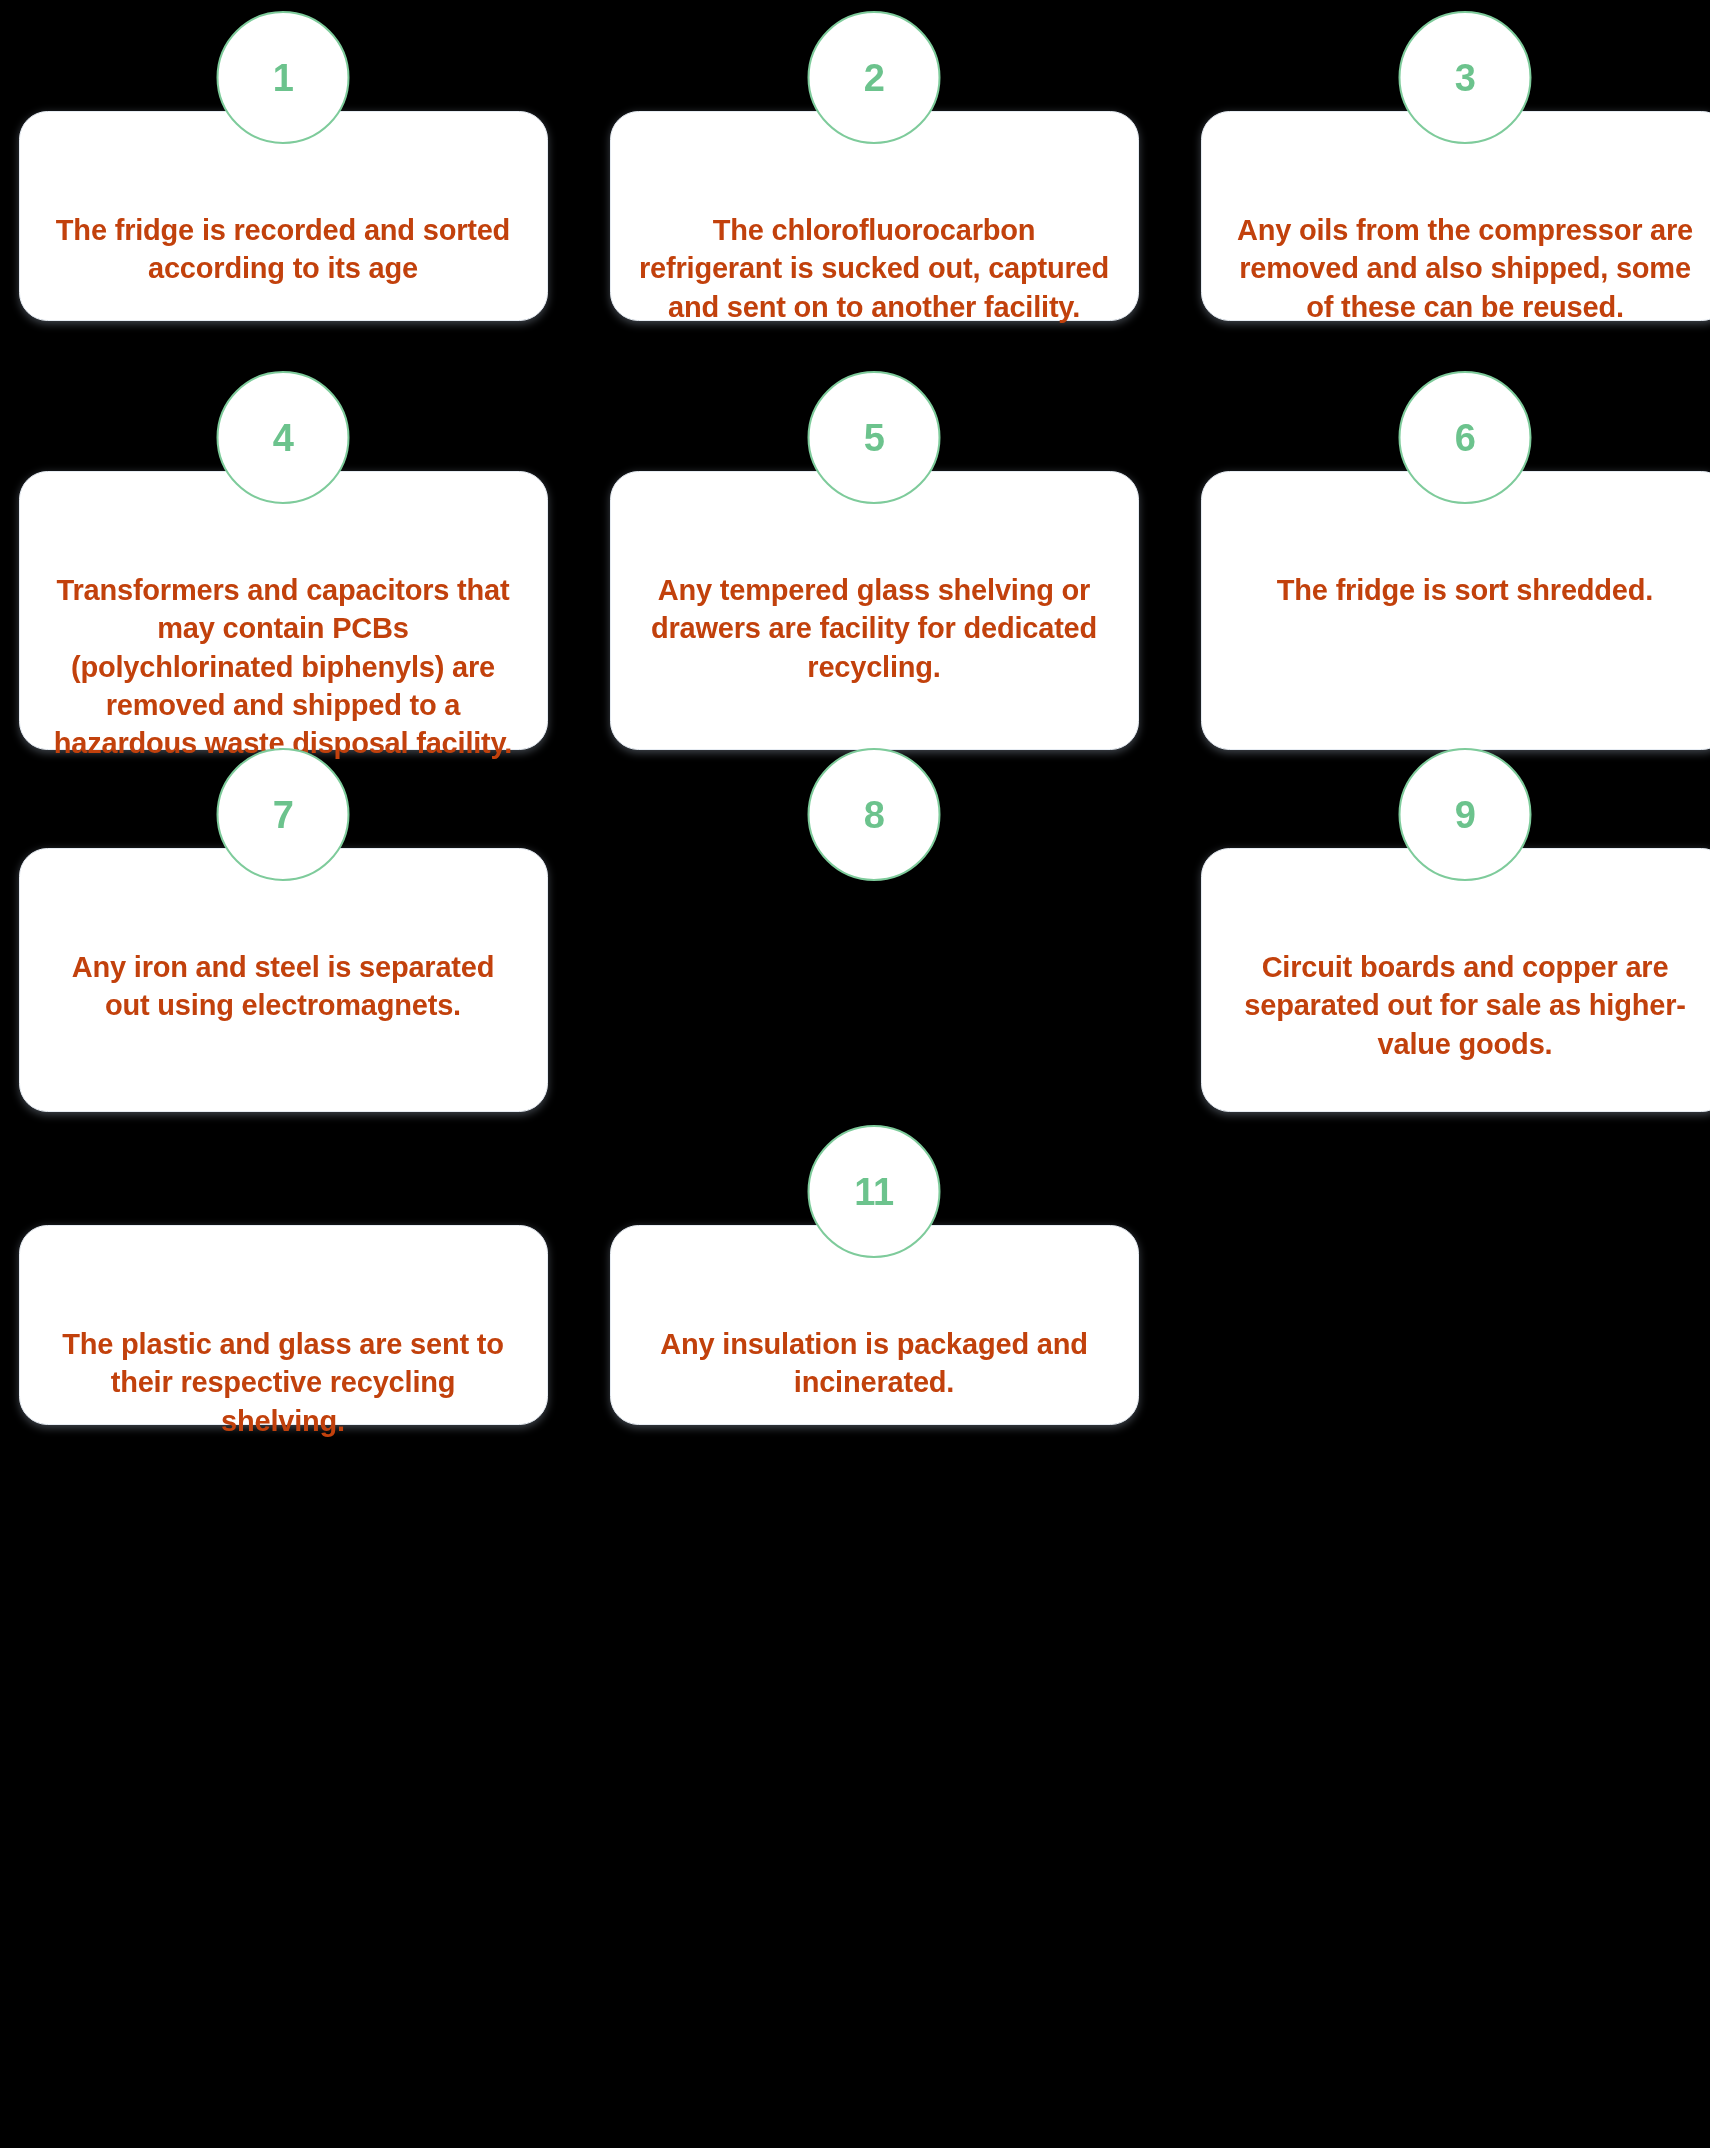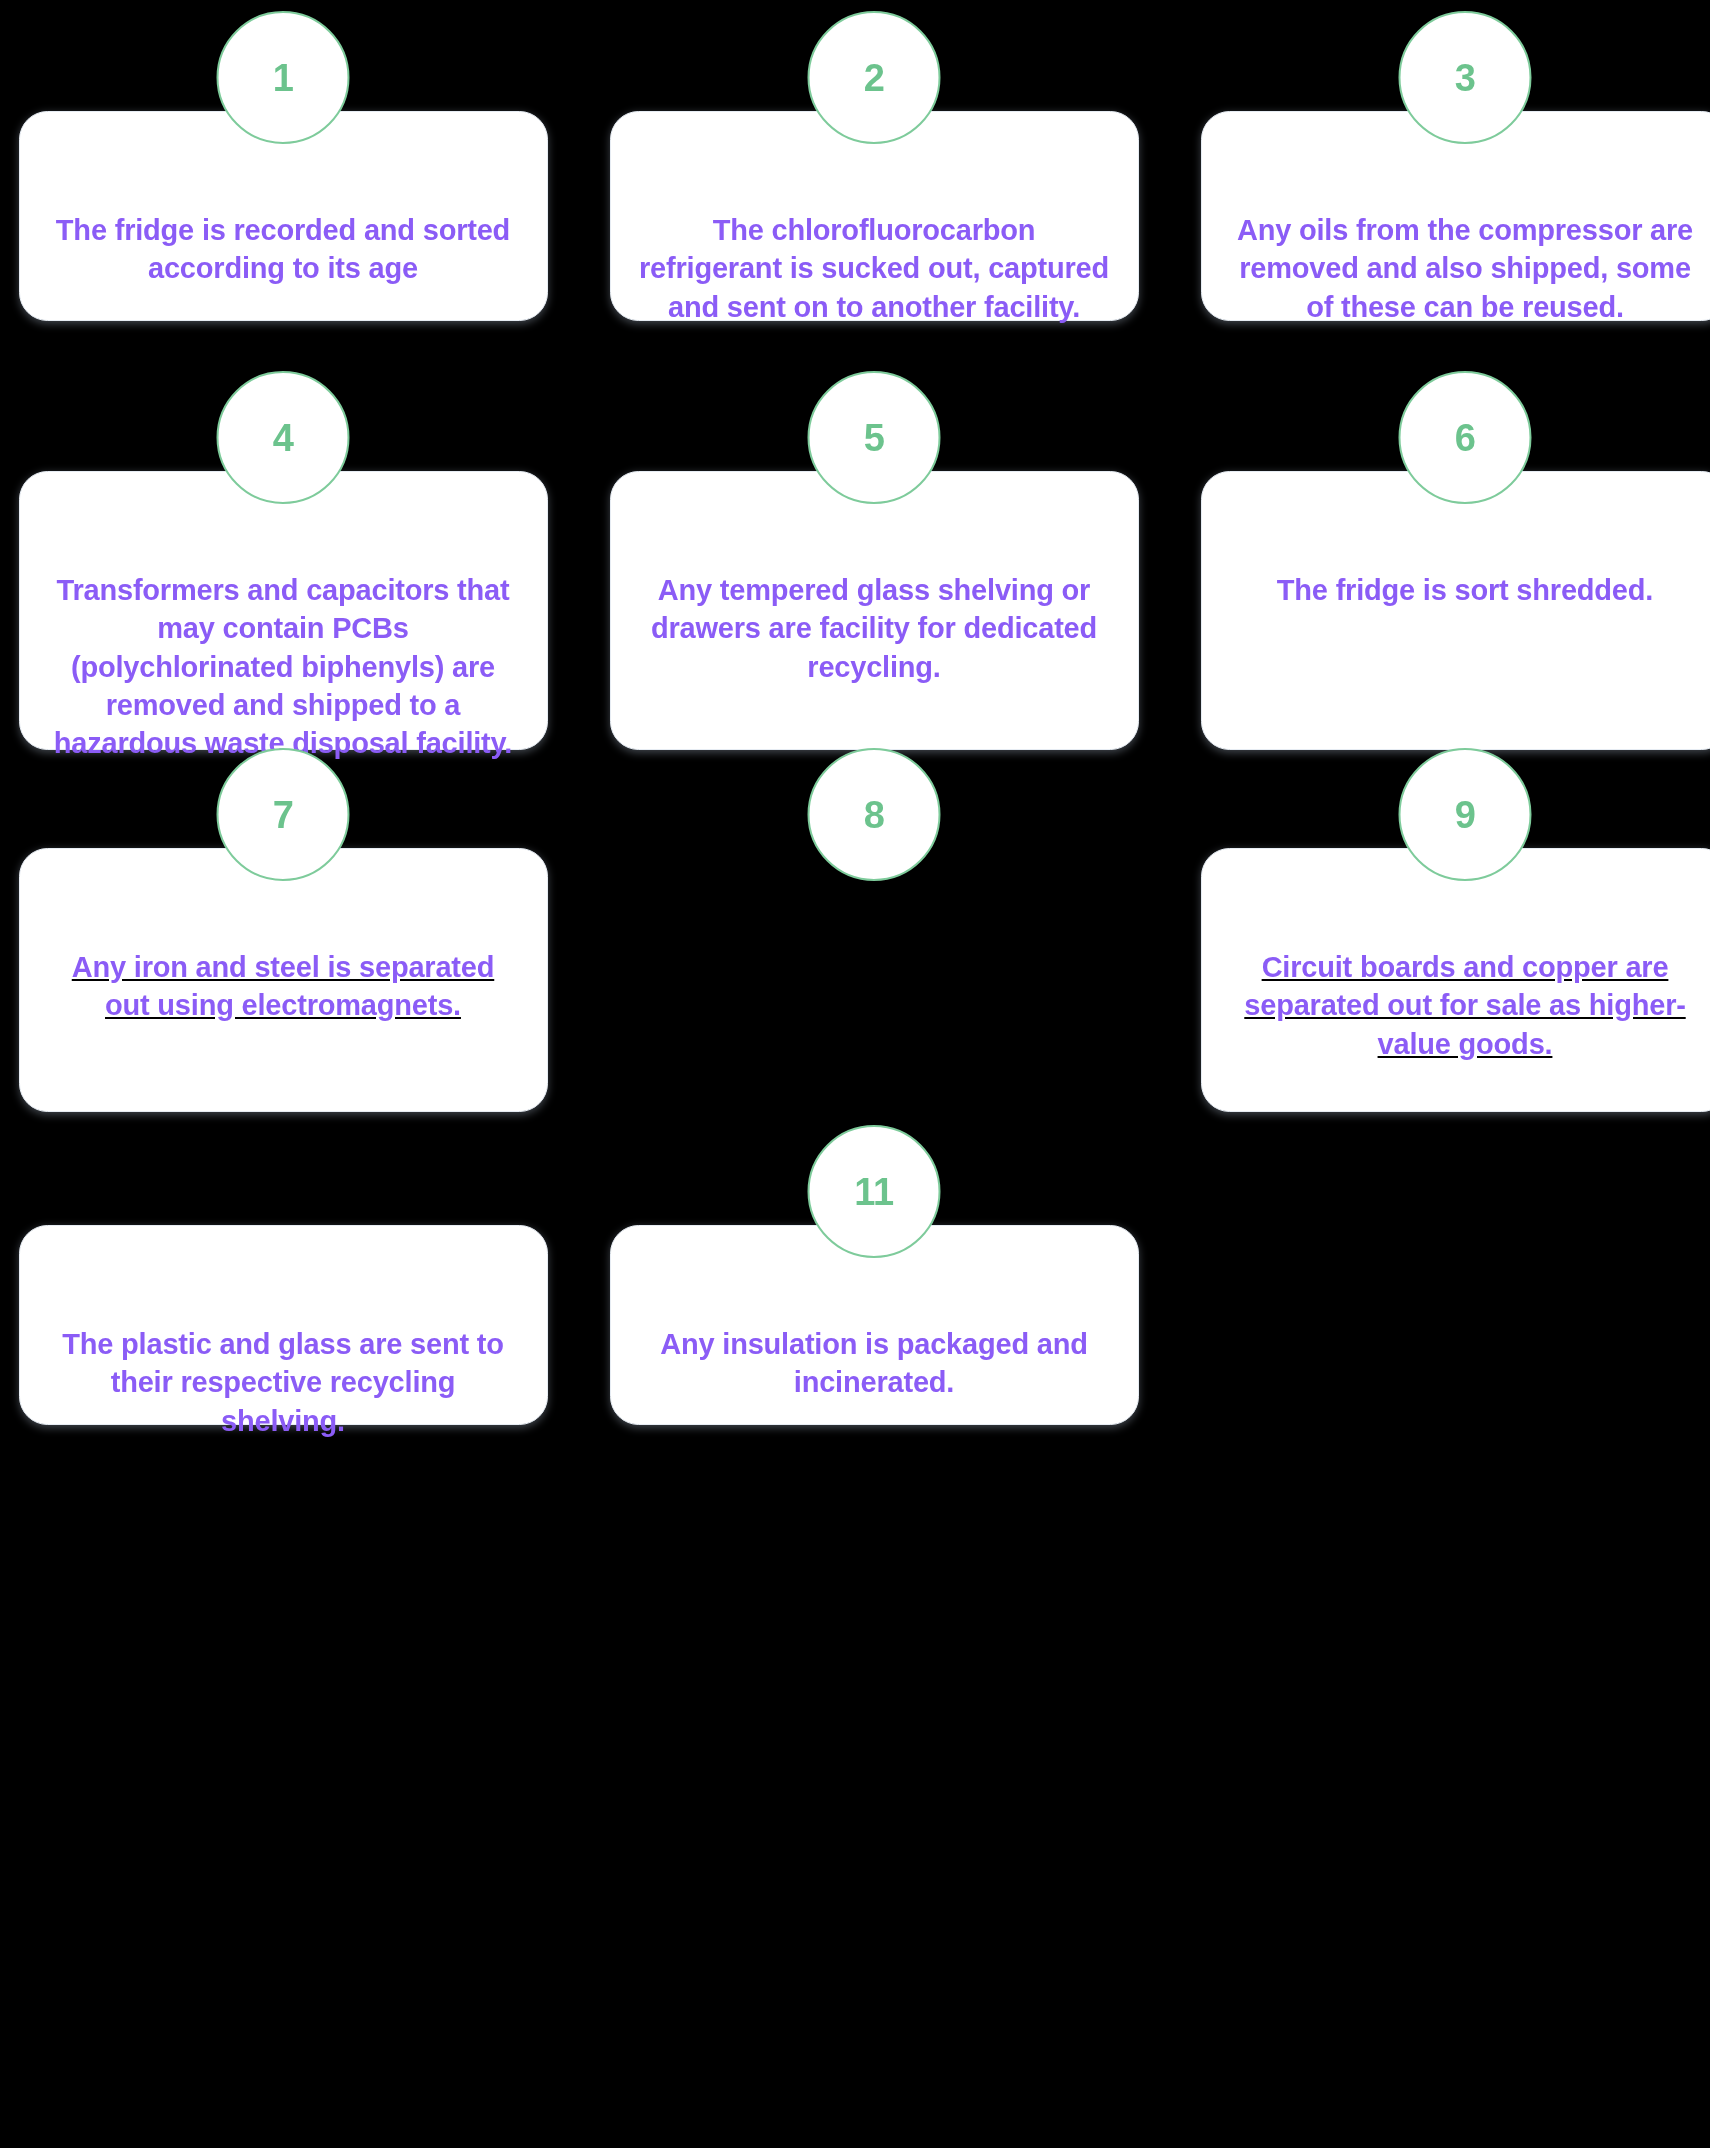--- a/index.html
+++ b/index.html
@@ -41,21 +41,21 @@
     box-shadow: 0 2.5px 8.4px rgba(180, 196, 214, 0.35);
     display: flex;
     align-items: flex-start;
     justify-content: center;
   }
 
   .step-text {
     margin-top: 99px;
     padding: 0 28.5px;
     text-align: center;
-    color: #8b5cf6;
+    color: #c2410c;
     font-size: 29px;
     line-height: 1.32;
     font-weight: bold;
     letter-spacing: -0.2px;
   }
 
   .step-badge {
     position: absolute;
     left: 50%;
     top: -60px;
@@ -75,21 +75,21 @@
     color: #6cc38d;
     font-size: 38px;
     font-weight: bold;
     line-height: 1;
     letter-spacing: -0.4px;
   }
 
   
   .row-1 .step-card { height: 210px; bottom: auto; }
   .row-2 .step-card { height: 279px; bottom: auto; }
-  .row-3 .step-card { height: 264px; bottom: auto; text-decoration: underline; }
+  .row-3 .step-card { height: 264px; bottom: auto; }
   .row-4 .step-card { height: 200px; bottom: auto; }
 
   .step.empty { visibility: hidden; }
 </style>
 </head>
 <body>
 
 <div id="steps-grid">
 
   <div class="step row-1">

